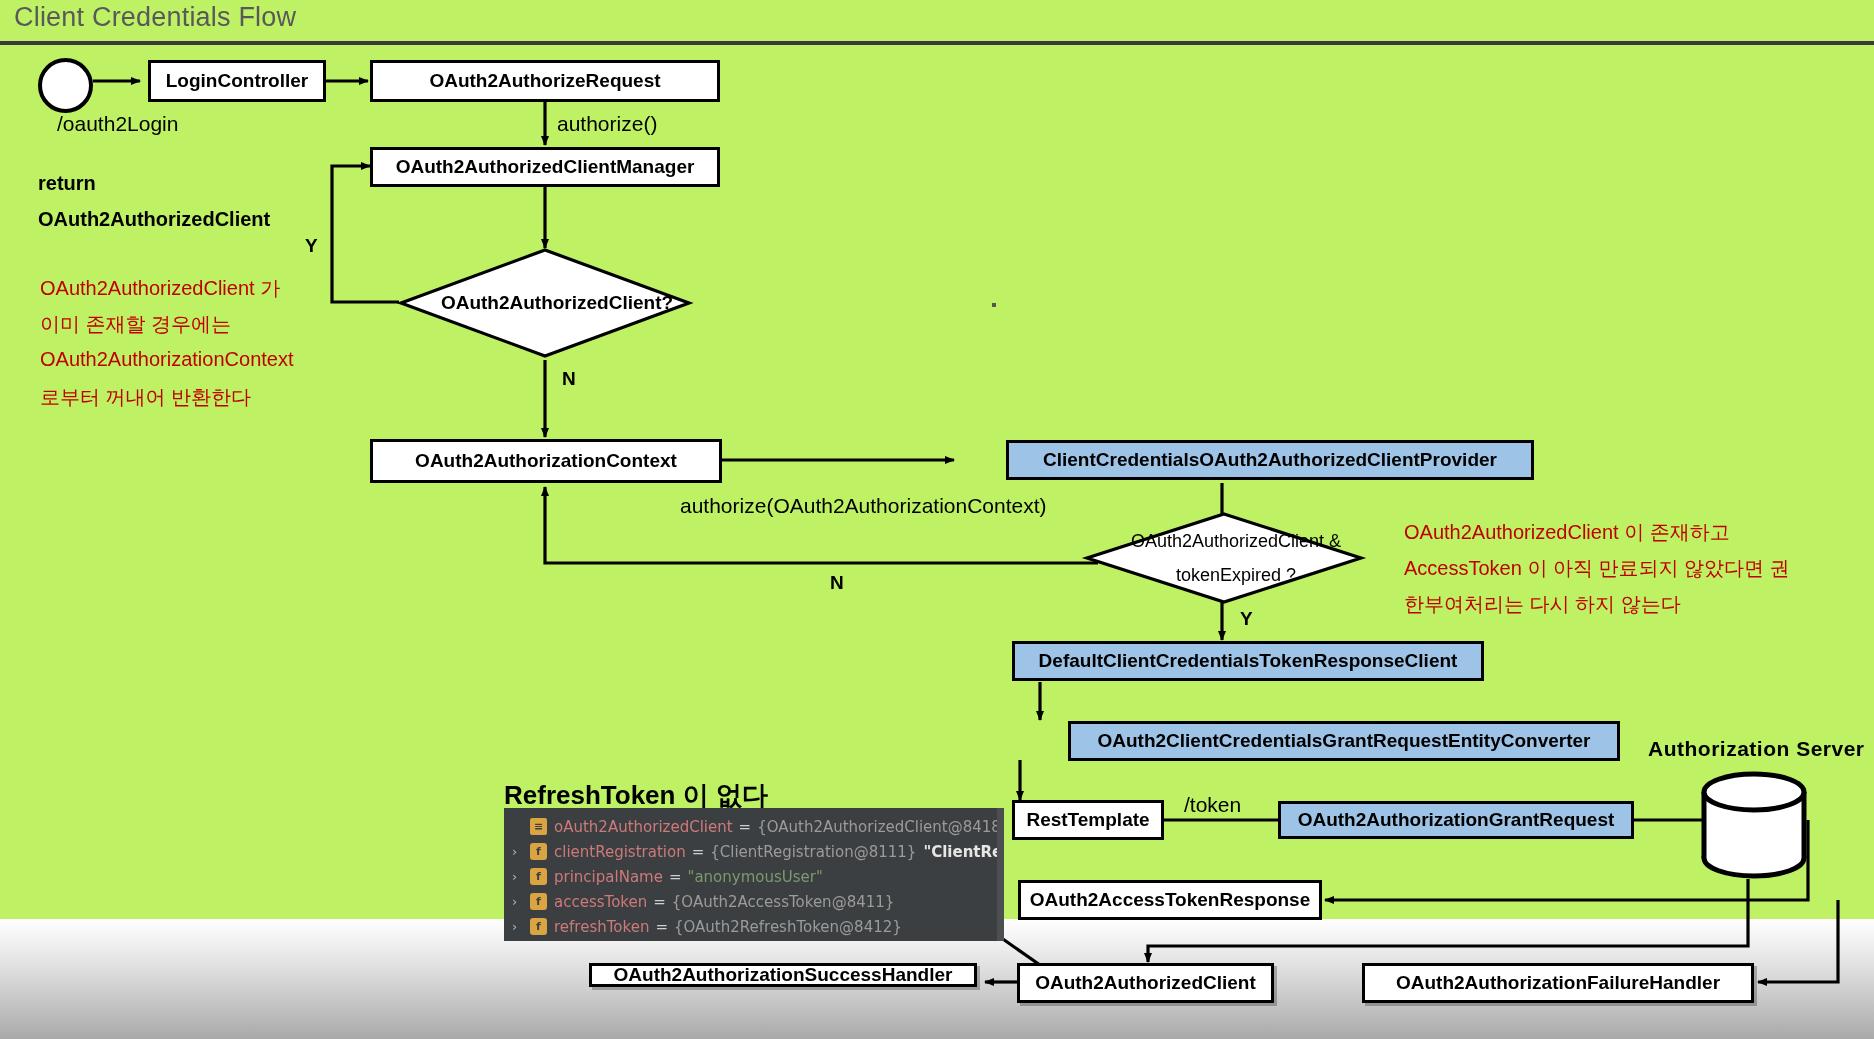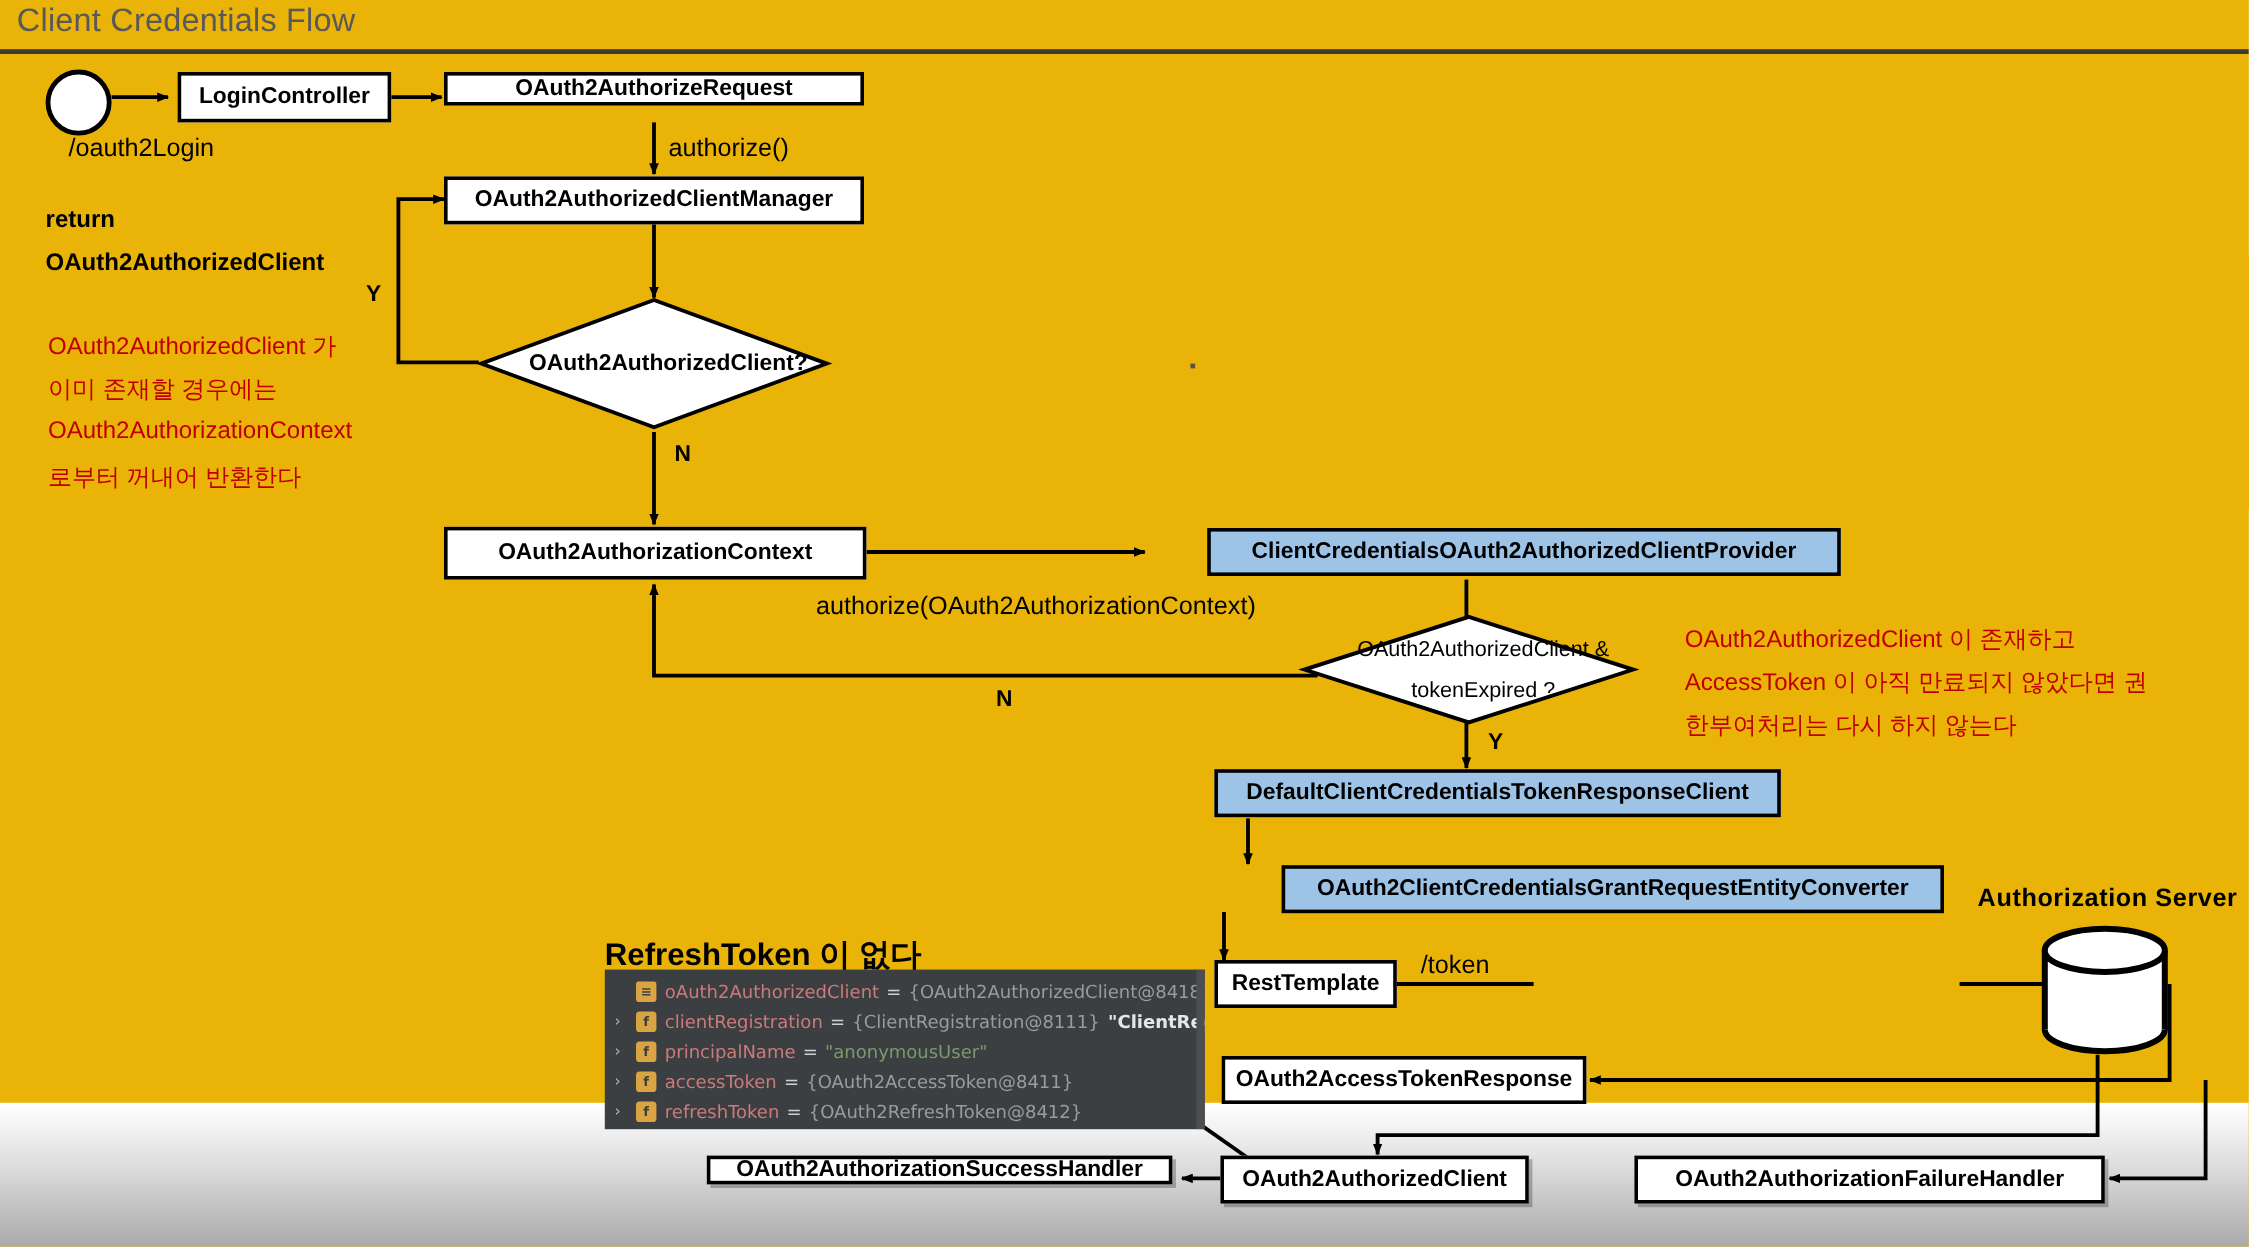--- a/index.html
+++ b/index.html
@@ -1,20 +1,20 @@
 <!DOCTYPE html>
 <html><head>
 <meta charset="utf-8">
 <style>
   html,body{margin:0;padding:0;background:#ffffff;}
   body{
     font-family:"Liberation Sans","DejaVu Sans",sans-serif;
     width:1874px;height:1039px;position:relative;overflow:hidden;
   }
-  #stage{position:relative;width:1874px;height:1039px;overflow:hidden;background:#eab308;}
+  #stage{position:relative;width:1874px;height:1039px;overflow:hidden;background:#bef264;}
 
   
   .title-bar{position:absolute;left:0;top:0;width:1874px;height:44px;}
   .title-text{
     position:absolute;left:14px;top:2px;
     font-size:27px;color:#595959;font-weight:400;letter-spacing:.2px;
     font-family:"Liberation Sans","DejaVu Sans",sans-serif;
   }
   .title-rule{position:absolute;left:0;top:41px;width:1874px;height:4px;background:#3a3a3a;}
 
@@ -146,21 +146,21 @@
 
       <path d="M1000,937 L1040,965"></path>
     </g>
   </svg>
 
   <div class="start-circle" style="left:38px;top:58px;width:47px;height:47px;"></div>
   <div class="lbl" style="left:57px;top:112px;font-size:21px;">/oauth2Login</div>
 
   <div class="node" style="left:148px;top:60px;width:178px;height:42px;font-size:19px;">LoginController</div>
 
-  <div class="node" style="left:370px;top:60px;width:350px;height:28px;font-size:19px;">OAuth2AuthorizeRequest</div>
+  <div class="node" style="left:370px;top:60px;width:350px;height:42px;font-size:19px;">OAuth2AuthorizeRequest</div>
 
   <div class="lbl" style="left:557px;top:112px;font-size:21px;">authorize()</div>
 
   <div class="node" style="left:370px;top:147px;width:350px;height:40px;font-size:19px;">OAuth2AuthorizedClientManager</div>
 
   <div class="diamond" style="left:399px;top:248px;width:292px;height:110px;">
     <svg width="292" height="110" viewBox="0 0 292 110">
       <polygon points="146,2 290,55 146,108 2,55" fill="#ffffff" stroke="#000" stroke-width="3.2"></polygon>
     </svg>
     <div class="dlabel">
@@ -191,20 +191,21 @@
   <div class="lbl bold" style="left:1240px;top:608px;font-size:19px;">Y</div>
 
   <div class="node blue" style="left:1012px;top:641px;width:472px;height:40px;font-size:19px;">DefaultClientCredentialsTokenResponseClient</div>
 
   <div class="node blue" style="left:1068px;top:721px;width:552px;height:40px;font-size:19px;">OAuth2ClientCredentialsGrantRequestEntityConverter</div>
 
   <div class="node" style="left:1012px;top:800px;width:152px;height:40px;font-size:19px;">RestTemplate</div>
 
   <div class="lbl" style="left:1184px;top:793px;font-size:21px;">/token</div>
 
+  <div class="node blue" style="left:1278px;top:801px;width:356px;height:38px;font-size:19px;">OAuth2AuthorizationGrantRequest</div>
 
   <div class="node" style="left:1018px;top:880px;width:304px;height:40px;font-size:19px;">OAuth2AccessTokenResponse</div>
 
   <div class="node shadowbox" style="left:1017px;top:963px;width:257px;height:40px;font-size:19px;">OAuth2AuthorizedClient</div>
 
   <div class="node shadowbox" style="left:589px;top:963px;width:388px;height:24px;font-size:19px;">OAuth2AuthorizationSuccessHandler</div>
 
   <div class="node shadowbox" style="left:1362px;top:963px;width:392px;height:40px;font-size:19px;">OAuth2AuthorizationFailureHandler</div>
 
   <div class="lbl bold" style="left:1648px;top:737px;font-size:21px;letter-spacing:.5px;">Authorization Server</div>

